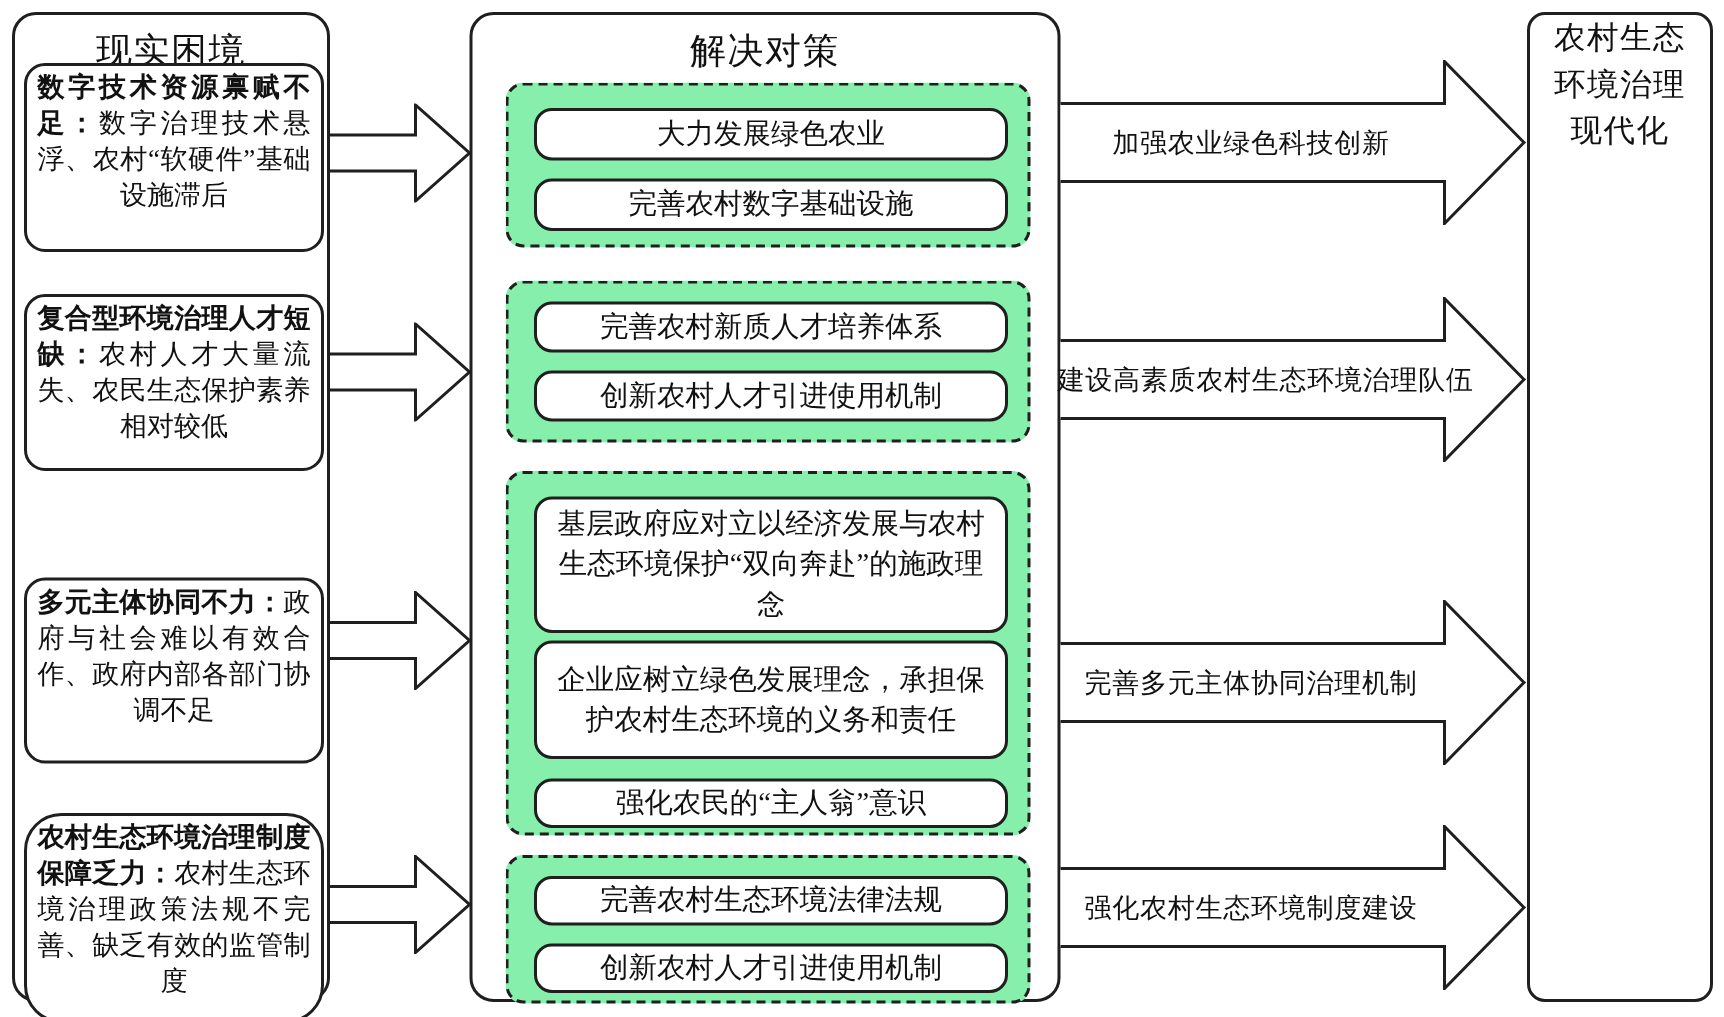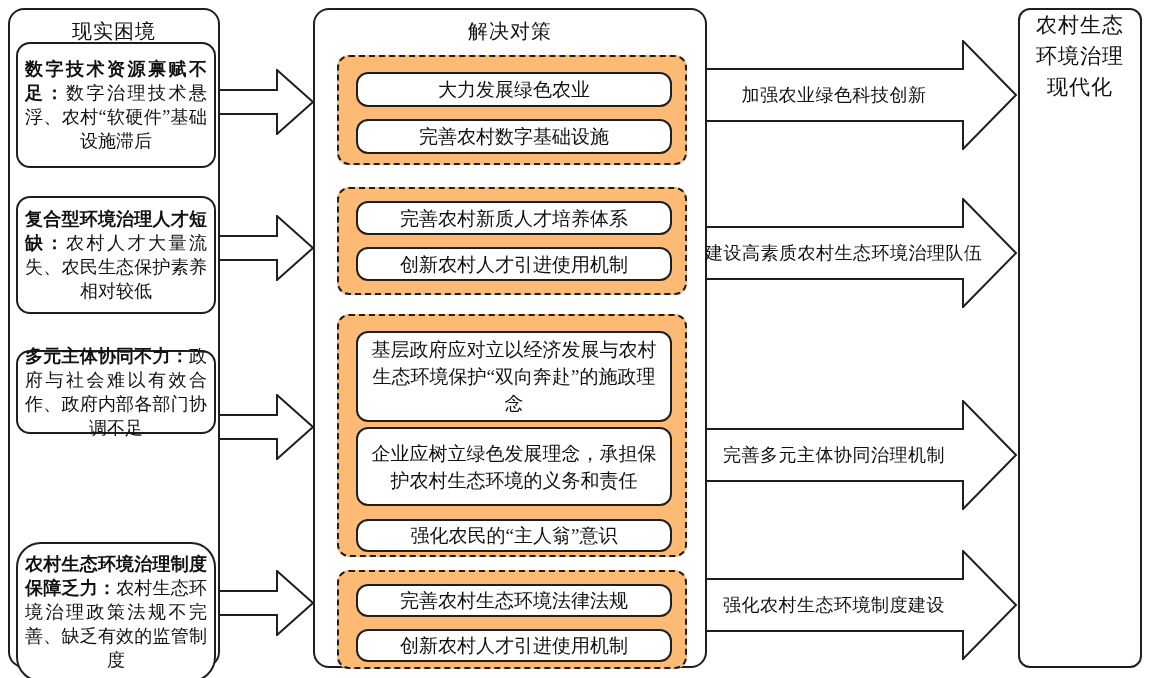--- a/index.html
+++ b/index.html
@@ -7,35 +7,35 @@
     position:relative;width:1149px;height:678px;background:#ffffff;
     font-family:"Liberation Serif","DejaVu Serif",serif;color:#111;
     overflow:hidden;
   }
   .panel{
     position:absolute;box-sizing:border-box;background:#fff;
     border:2px solid #1f1f1f;border-radius:16px;
   }
   .panel-title{
     position:absolute;top:8px;left:0;right:0;text-align:center;
-    font-size:20px;letter-spacing:1px;
+    font-size:24px;letter-spacing:1px;
   }
   .dilemma{
     position:absolute;box-sizing:border-box;left:6px;width:200px;
     border:2px solid #1f1f1f;border-radius:14px;background:#fff;
-    display:flex;align-items:center;justify-content:center;padding:2px 7px;
+    display:flex;align-items:flex-start;justify-content:center;padding:2px 7px;
   }
   .dilemma p{
     margin:0;font-size:18px;line-height:24px;
     text-align:justify;text-align-last:center;text-justify:inter-ideograph;
   }
   .dilemma b{font-weight:bold;}
   .group{
     position:absolute;box-sizing:border-box;left:22px;width:350px;
-    border:2px dashed #1f1f1f;border-radius:12px;background:#fdba74;
+    border:2px dashed #1f1f1f;border-radius:12px;background:#86efac;
   }
   .mbox{
     position:absolute;box-sizing:border-box;left:17px;width:316px;
     border:2px solid #1f1f1f;border-radius:12px;background:#fff;
     display:flex;align-items:center;justify-content:center;
     text-align:center;font-size:19px;line-height:27px;padding:1px 10px;
   }
   .smallarrow,.bigarrow{position:absolute;}
   .arrow-label{
     position:absolute;left:705px;width:258px;text-align:center;
@@ -58,21 +58,21 @@
     <div class="panel-title">现实困境</div>
 
     <div class="dilemma" style="top:32px;height:126px;">
       <p><b>数字技术资源禀赋不足：</b><span>数字治理技术悬浮、农村“软硬件”基础设施滞后</span></p>
     </div>
 
     <div class="dilemma" style="top:186px;height:118px;">
       <p><b>复合型环境治理人才短缺：</b><span>农村人才大量流失、农民生态保护素养相对较低</span></p>
     </div>
 
-    <div class="dilemma" style="top:340px;height:84px;">
+    <div class="dilemma" style="top:375px;height:124px;">
       <p><b>多元主体协同不力：</b><span>政府与社会难以有效合作、政府内部各部门协调不足</span></p>
     </div>
 
     <div class="dilemma" style="top:532px;height:140px;border-radius:25px;">
       <p><b>农村生态环境治理制度保障乏力：</b><span>农村生态环境治理政策法规不完善、缺乏有效的监管制度</span></p>
     </div>
   </div>
 
   <svg class="smallarrow" style="left:220px;top:69px;" width="95" height="66" viewBox="0 0 95 66">
     <path d="M0,21 H57 V1 L93,33 L57,65 V45 H0" fill="#ffffff" stroke="#1f1f1f" stroke-width="2"></path>

